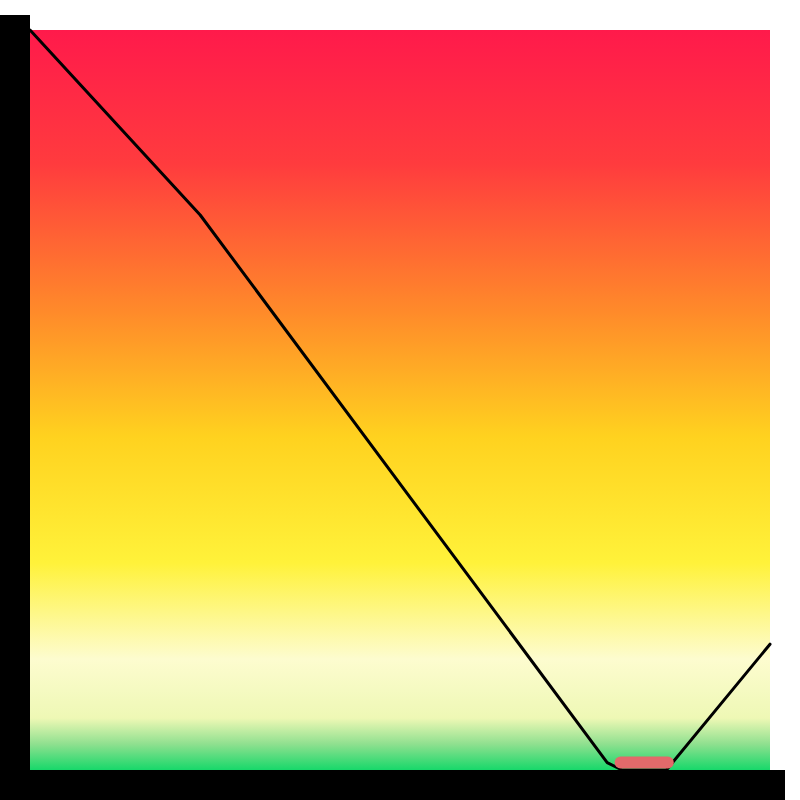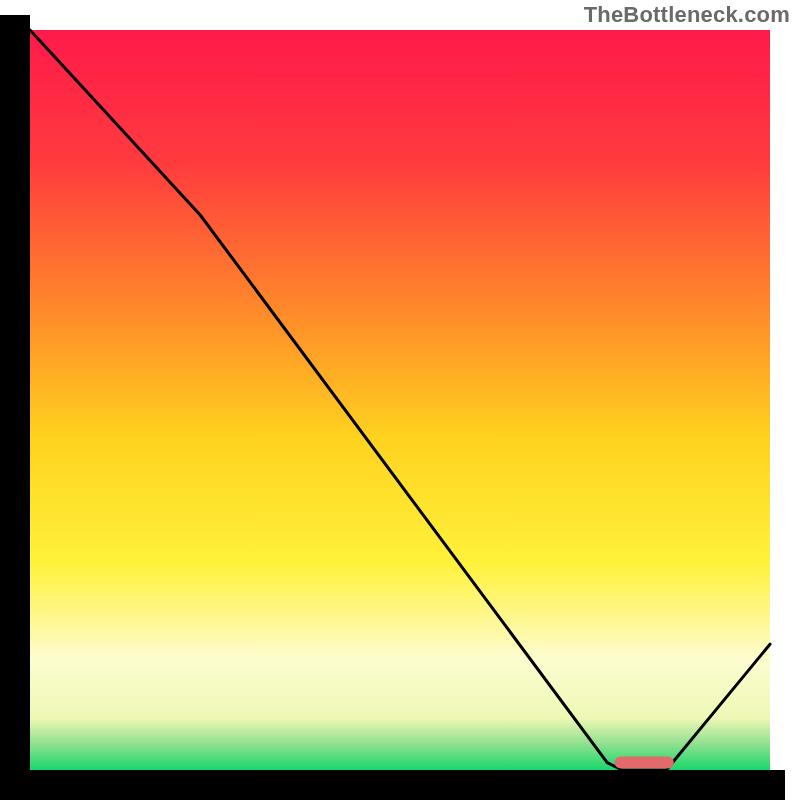--- a/index.html
+++ b/index.html
@@ -28,21 +28,20 @@
   }
   svg {
     display: block;
   }
 </style>
 </head>
 <body>
 
 <div class="stage">
 
-  <div class="watermark">TheBottleneck.com</div>
 
   <svg id="chart-svg" width="800" height="800" viewBox="0 0 800 800">
     <defs>
       <linearGradient id="bg-grad" x1="0" y1="0" x2="0" y2="1">
           <stop offset="0%" stop-color="#ff1a4b"></stop>
           <stop offset="18%" stop-color="#ff3b3e"></stop>
           <stop offset="38%" stop-color="#ff8a2a"></stop>
           <stop offset="55.00000000000001%" stop-color="#ffd21f"></stop>
           <stop offset="72%" stop-color="#fff23a"></stop>
           <stop offset="85%" stop-color="#fdfccf"></stop>

